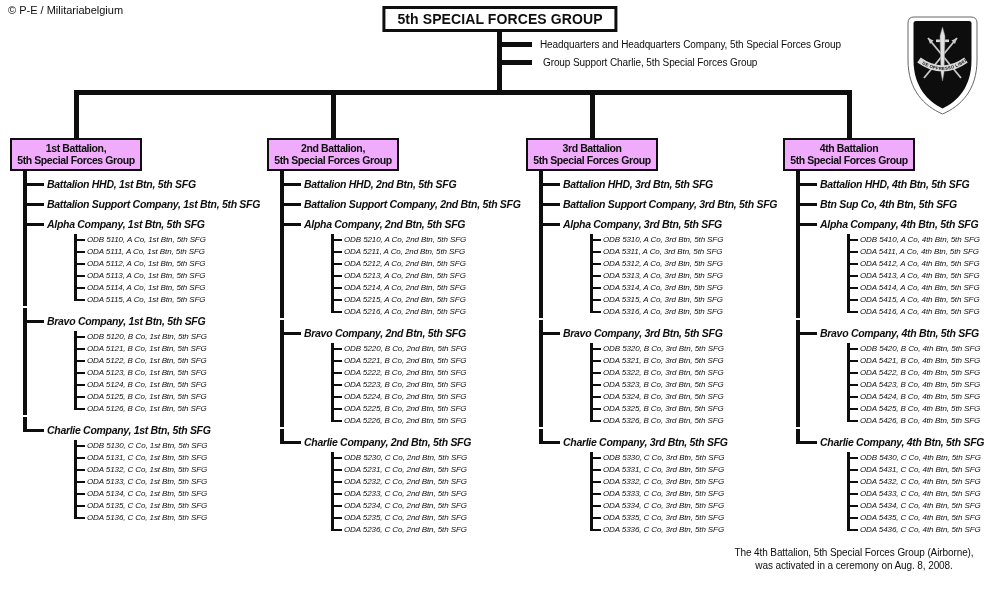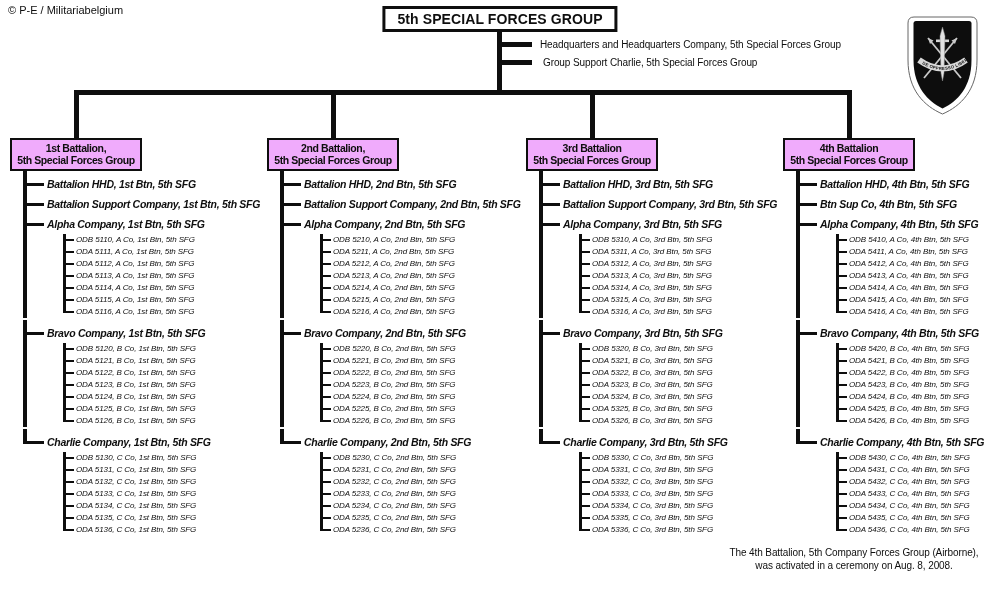--- a/index.html
+++ b/index.html
@@ -26,21 +26,21 @@
   .bn-box { width:128px; border:2.5px solid #0e0e0e; background:#f0abfc; text-align:center;
     padding:2px 0 3px; font-weight:bold; font-size:10.5px; line-height:12px; letter-spacing:-0.4px; white-space:nowrap; }
 
   ul.units { list-style:none; margin:0 0 0 13px; padding:0; }
   li.unit { position:relative; padding:7px 0 0 24px;font-style:italic; }
   li.unit::before { content:""; position:absolute; left:0; top:0; bottom:0; width:3.5px; background:#0e0e0e; }
   li.unit:last-child::before { bottom:auto; height:15px; }
   li.unit::after { content:""; position:absolute; left:0; top:11.5px; width:21px; height:3.5px; background:#0e0e0e; }
   .unit-label { font-size:10.5px; font-weight:bold; letter-spacing:-0.3px; white-space:nowrap; line-height:13px; display:block; }
 
-  ul.teams { list-style:none; position:relative; margin:3px 0 2px 16px; padding:0; }
+  ul.teams { list-style:none; position:relative; margin:3px 0 2px 27px; padding:0; }
   li.team { position:relative; padding-left:13px; height:12px; line-height:12px;
     font-size:8px; font-weight:400; letter-spacing:-0.1px; white-space:nowrap; }
   li.team::before { content:""; position:absolute; left:0; top:0; height:100%; width:2.5px; background:#0e0e0e; }
   li.team:last-child::before { height:7px; }
   li.team::after { content:""; position:absolute; left:0; top:5px; width:11px; height:2px; background:#0e0e0e; }
 
   .footnote { position:absolute; left:710px; top:546px; width:288px; text-align:center;
     font-size:10px; line-height:13px; letter-spacing:-0.1px; }
 
   .insignia { position:absolute; left:905px; top:15px; }
@@ -83,21 +83,20 @@
           </li>
           <li class="unit">
             <span class="unit-label">Alpha Company, 1st Btn, 5th SFG</span>
             <ul class="teams">
               <li class="team">ODB 5110, A Co, 1st Btn, 5th SFG</li>
               <li class="team">ODA 5111, A Co, 1st Btn, 5th SFG</li>
               <li class="team">ODA 5112, A Co, 1st Btn, 5th SFG</li>
               <li class="team">ODA 5113, A Co, 1st Btn, 5th SFG</li>
               <li class="team">ODA 5114, A Co, 1st Btn, 5th SFG</li>
               <li class="team">ODA 5115, A Co, 1st Btn, 5th SFG</li>
-              <li class="team">ODA 5116, A Co, 1st Btn, 5th SFG</li>
             </ul>
           </li>
           <li class="unit">
             <span class="unit-label">Bravo Company, 1st Btn, 5th SFG</span>
             <ul class="teams">
               <li class="team">ODB 5120, B Co, 1st Btn, 5th SFG</li>
               <li class="team">ODA 5121, B Co, 1st Btn, 5th SFG</li>
               <li class="team">ODA 5122, B Co, 1st Btn, 5th SFG</li>
               <li class="team">ODA 5123, B Co, 1st Btn, 5th SFG</li>
               <li class="team">ODA 5124, B Co, 1st Btn, 5th SFG</li>
@@ -268,21 +267,21 @@
               <li class="team">ODA 5434, C Co, 4th Btn, 5th SFG</li>
               <li class="team">ODA 5435, C Co, 4th Btn, 5th SFG</li>
               <li class="team">ODA 5436, C Co, 4th Btn, 5th SFG</li>
             </ul>
           </li>
         </ul>
   </div>
 </div>
 
   <div class="footnote">
-    <div>The 4th Battalion, 5th Company Forces Group (Airborne),</div>
+    <div>The 4th Battalion, 5th Special Forces Group (Airborne),</div>
     <div>was activated in a ceremony on Aug. 8, 2008.</div>
   </div>
 
   <div class="insignia">
     <svg width="75" height="102" viewBox="0 0 75 102">
       <path d="M9 2 h57 q6 0 6 6 v37 c0 30 -16 46 -34.5 54 C19 91 3 75 3 45 V8 q0 -6 6 -6 z" fill="#ffffff" stroke="#666666" stroke-width="1"></path>
       <path d="M11 6 h53 q2.5 0 2.5 2.5 v36.5 c0 27 -14 41.5 -29 48.5 C23 86.5 8.5 72 8.5 45 V8.5 q0 -2.5 2.5 -2.5 z" fill="#0d0d0d"></path>
 
       <g stroke="#c9c9c9" stroke-width="1.8">
         <line x1="19" y1="63" x2="52" y2="23"></line>

